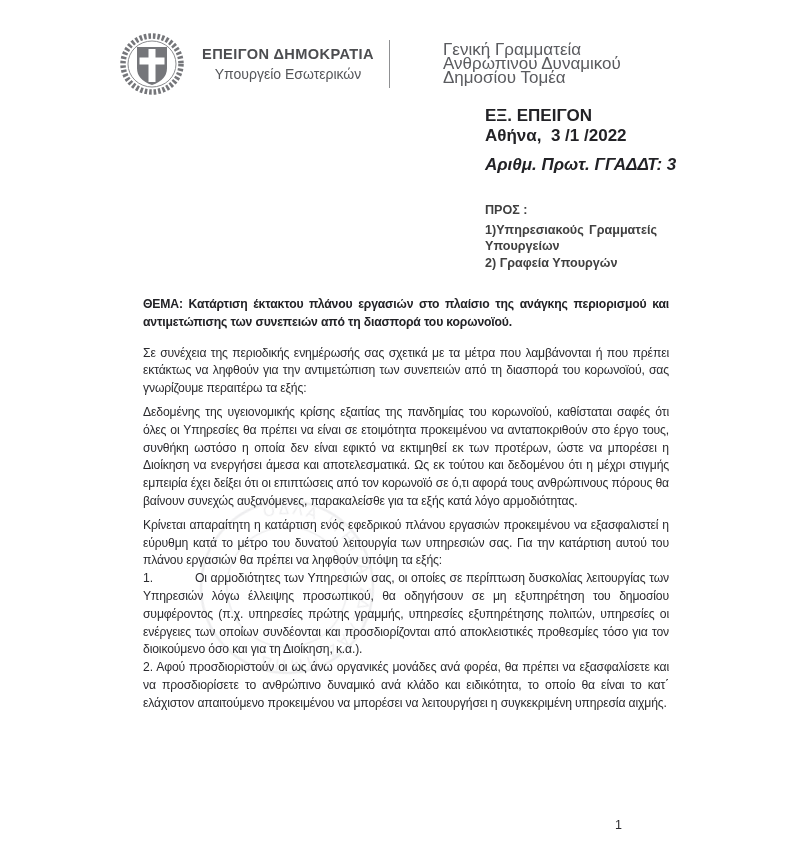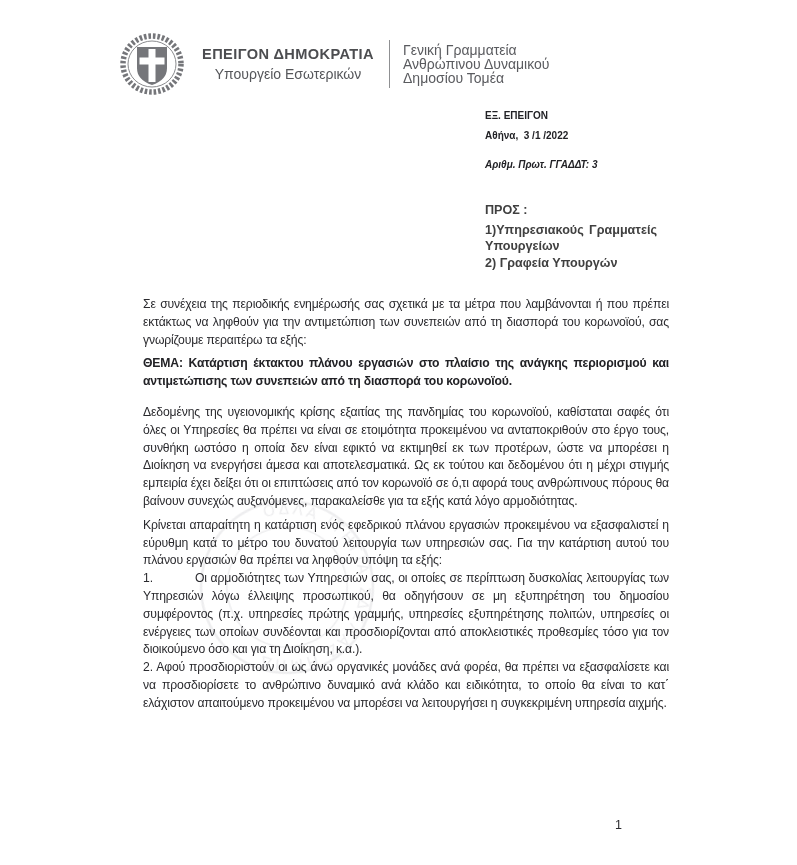--- a/index.html
+++ b/index.html
@@ -12,24 +12,24 @@
     color:#2e2e33;
   }
 
   
   .hdr{position:absolute;left:118px;top:33px;display:flex;align-items:center;}
   .emblem{width:68px;height:62px;flex:0 0 auto;}
   .org{margin-left:16px;}
   .org-l1{font-weight:bold;font-size:14.6px;letter-spacing:.4px;color:#4c4d50;line-height:20px;}
   .org-l2{font-size:14px;color:#55565a;line-height:20px;text-align:center;}
   .hdr-div{width:1px;height:48px;background:#8f9092;margin:0 13px 0 15px;}
-  .secr{font-size:14px;color:#5a5b5f;line-height:14px;}
+  .secr{font-size:17px;color:#5a5b5f;line-height:14px;margin-left:40px;}
 
   
-  .meta{position:absolute;left:485px;top:106px;font-size:10px;font-weight:bold;color:#222226;}
+  .meta{position:absolute;left:485px;top:106px;font-size:17px;font-weight:bold;color:#222226;}
   .meta .urg{line-height:20px;}
   .meta .dt{line-height:20px;white-space:pre;}
   .meta .prot{margin-top:9px;line-height:20px;font-style:italic;}
 
   
   .rcp{position:absolute;left:485px;top:202px;width:172px;font-size:12.6px;font-weight:bold;color:#404040;line-height:16.5px;}
   .rcp .lbl{margin-bottom:3px;}
   .rcp .itm{text-align:justify;}
   .rcp .itm.last{text-align:left;}
 
@@ -89,22 +89,22 @@
     <div class="prot">Αριθμ. Πρωτ. ΓΓΑΔΔΤ: 3</div>
   </div>
 
   <div class="rcp">
     <div class="lbl">ΠΡΟΣ :</div>
     <div class="itm">1)Υπηρεσιακούς Γραμματείς Υπουργείων</div>
     <div class="itm last">2) Γραφεία Υπουργών</div>
   </div>
 
   <main class="bodycol">
+    <p class="para subject">ΘΕΜΑ: Κατάρτιση έκτακτου πλάνου εργασιών στο πλαίσιο της ανάγκης περιορισμού και αντιμετώπισης των συνεπειών από τη διασπορά του κορωνοϊού.</p>
     <p class="para mb-s">Σε συνέχεια της περιοδικής ενημέρωσής σας σχετικά με τα μέτρα που λαμβάνονται ή που πρέπει εκτάκτως να ληφθούν για την αντιμετώπιση των συνεπειών από τη διασπορά του κορωνοϊού, σας γνωρίζουμε περαιτέρω τα εξής:</p>
-    <p class="para subject">ΘΕΜΑ: Κατάρτιση έκτακτου πλάνου εργασιών στο πλαίσιο της ανάγκης περιορισμού και αντιμετώπισης των συνεπειών από τη διασπορά του κορωνοϊού.</p>
     <p class="para mb-s">Δεδομένης της υγειονομικής κρίσης εξαιτίας της πανδημίας του κορωνοϊού, καθίσταται σαφές ότι όλες οι Υπηρεσίες θα πρέπει να είναι σε ετοιμότητα προκειμένου να ανταποκριθούν στο έργο τους, συνθήκη ωστόσο η οποία δεν είναι εφικτό να εκτιμηθεί εκ των προτέρων, ώστε να μπορέσει η Διοίκηση να ενεργήσει άμεσα και αποτελεσματικά. Ως εκ τούτου και δεδομένου ότι η μέχρι στιγμής εμπειρία έχει δείξει ότι οι επιπτώσεις από τον κορωνοϊό σε ό,τι αφορά τους ανθρώπινους πόρους θα βαίνουν συνεχώς αυξανόμενες, παρακαλείσθε για τα εξής κατά λόγο αρμοδιότητας.</p>
     <p class="para">Κρίνεται απαραίτητη η κατάρτιση ενός εφεδρικού πλάνου εργασιών προκειμένου να εξασφαλιστεί η εύρυθμη κατά το μέτρο του δυνατού λειτουργία των υπηρεσιών σας. Για την κατάρτιση αυτού του πλάνου εργασιών θα πρέπει να ληφθούν υπόψη τα εξής:</p>
     <p class="para"><span class="item-num">1.</span><span>Οι αρμοδιότητες των Υπηρεσιών σας, οι οποίες σε περίπτωση δυσκολίας λειτουργίας των Υπηρεσιών λόγω έλλειψης προσωπικού, θα οδηγήσουν σε μη εξυπηρέτηση του δημοσίου συμφέροντος (π.χ. υπηρεσίες πρώτης γραμμής, υπηρεσίες εξυπηρέτησης πολιτών, υπηρεσίες οι ενέργειες των οποίων συνδέονται και προσδιορίζονται από αποκλειστικές προθεσμίες τόσο για τον διοικούμενο όσο και για τη Διοίκηση, κ.α.).</span></p>
     <p class="para">2. Αφού προσδιοριστούν οι ως άνω οργανικές μονάδες ανά φορέα, θα πρέπει να εξασφαλίσετε και να προσδιορίσετε το ανθρώπινο δυναμικό ανά κλάδο και ειδικότητα, το οποίο θα είναι το κατ΄ ελάχιστον απαιτούμενο προκειμένου να μπορέσει να λειτουργήσει η συγκεκριμένη υπηρεσία αιχμής.</p>
   </main>
 
   <div class="pgnum">1</div>
 
 </div>
 

